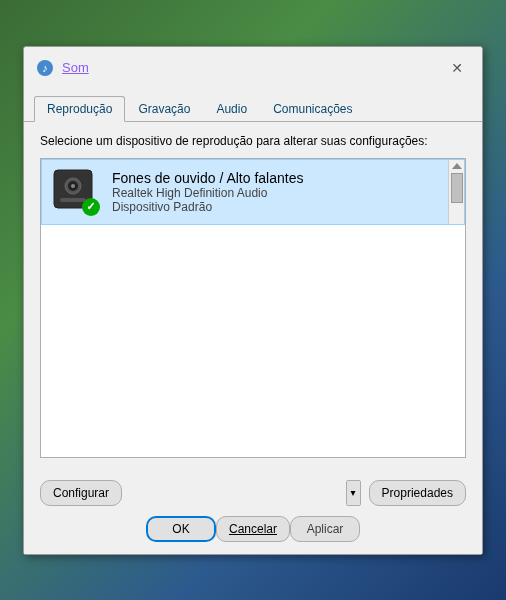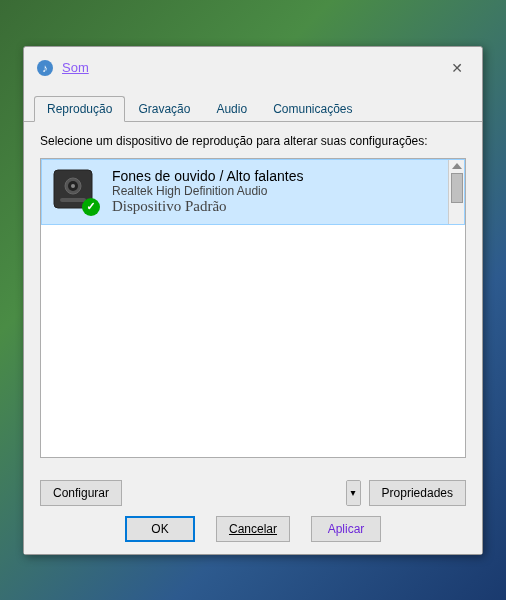--- a/index.html
+++ b/index.html
@@ -166,49 +166,48 @@
       font-weight: normal;
       color: #000;
     }
 
     .device-driver {
       font-size: 12px;
       color: #444;
     }
 
     .device-status {
-      font-size: 15px;
+      font-size: 12px;
       color: #444;
-      font-family: Liberation Serif, serif;
     }
 
     .footer-buttons {
       padding: 10px 16px 12px;
       background: #f0f0f0;
     }
 
     .footer-row1 {
       display: flex;
       gap: 8px;
       margin-bottom: 10px;
       align-items: center;
     }
 
     .footer-row2 {
       display: flex;
-      gap: 21px;
+      gap: 0;
       justify-content: center;
       align-items: center;
     }
 
     .btn {
       height: 26px;
       background: #e1e1e1;
       border: 1px solid #adadad;
-      border-radius: 0;
+      border-radius: 10px;
       font-size: 12px;
       cursor: pointer;
       color: #000;
       display: flex;
       align-items: center;
       justify-content: center;
       padding: 0 12px;
     }
 
     .btn-ok {
@@ -217,21 +216,21 @@
       background: #e1e1e1;
     }
 
     .btn-cancel {
       min-width: 70px;
       text-decoration: underline;
     }
 
     .btn-apply {
       min-width: 70px;
-      color: #6d28d9;
+      color: #404040;
     }
 
     .btn-configurar {
       min-width: 80px;
     }
 
     .btn-definir-group {
       display: flex;
       height: 26px;
       border: 1px solid #adadad;

